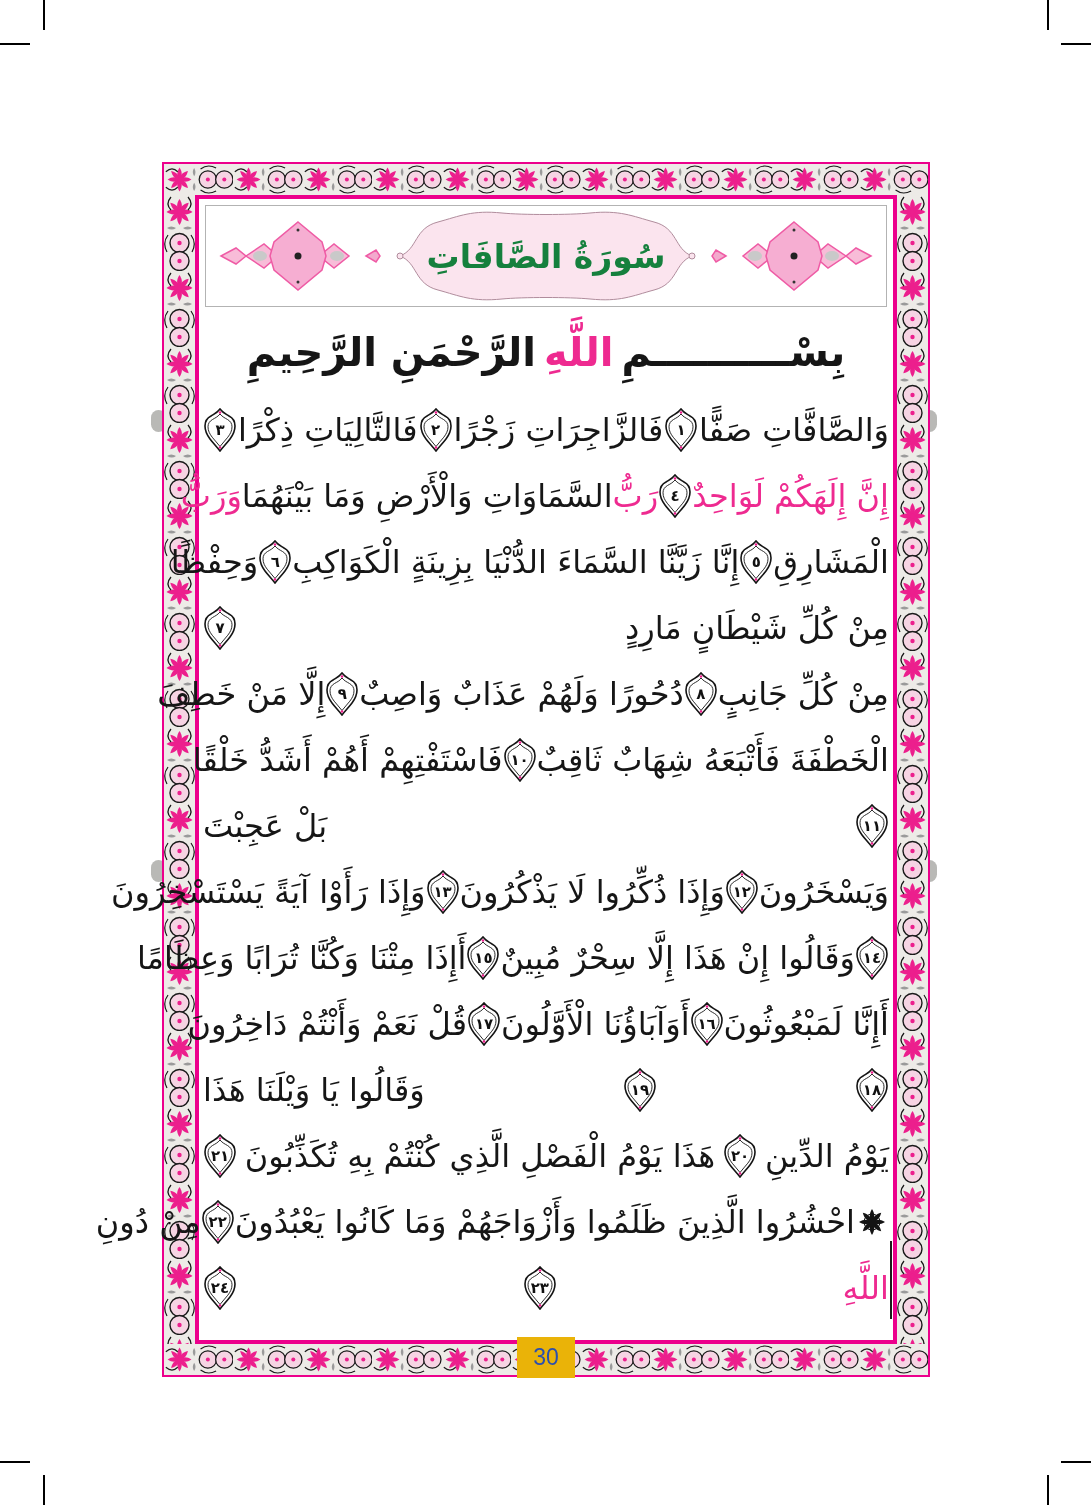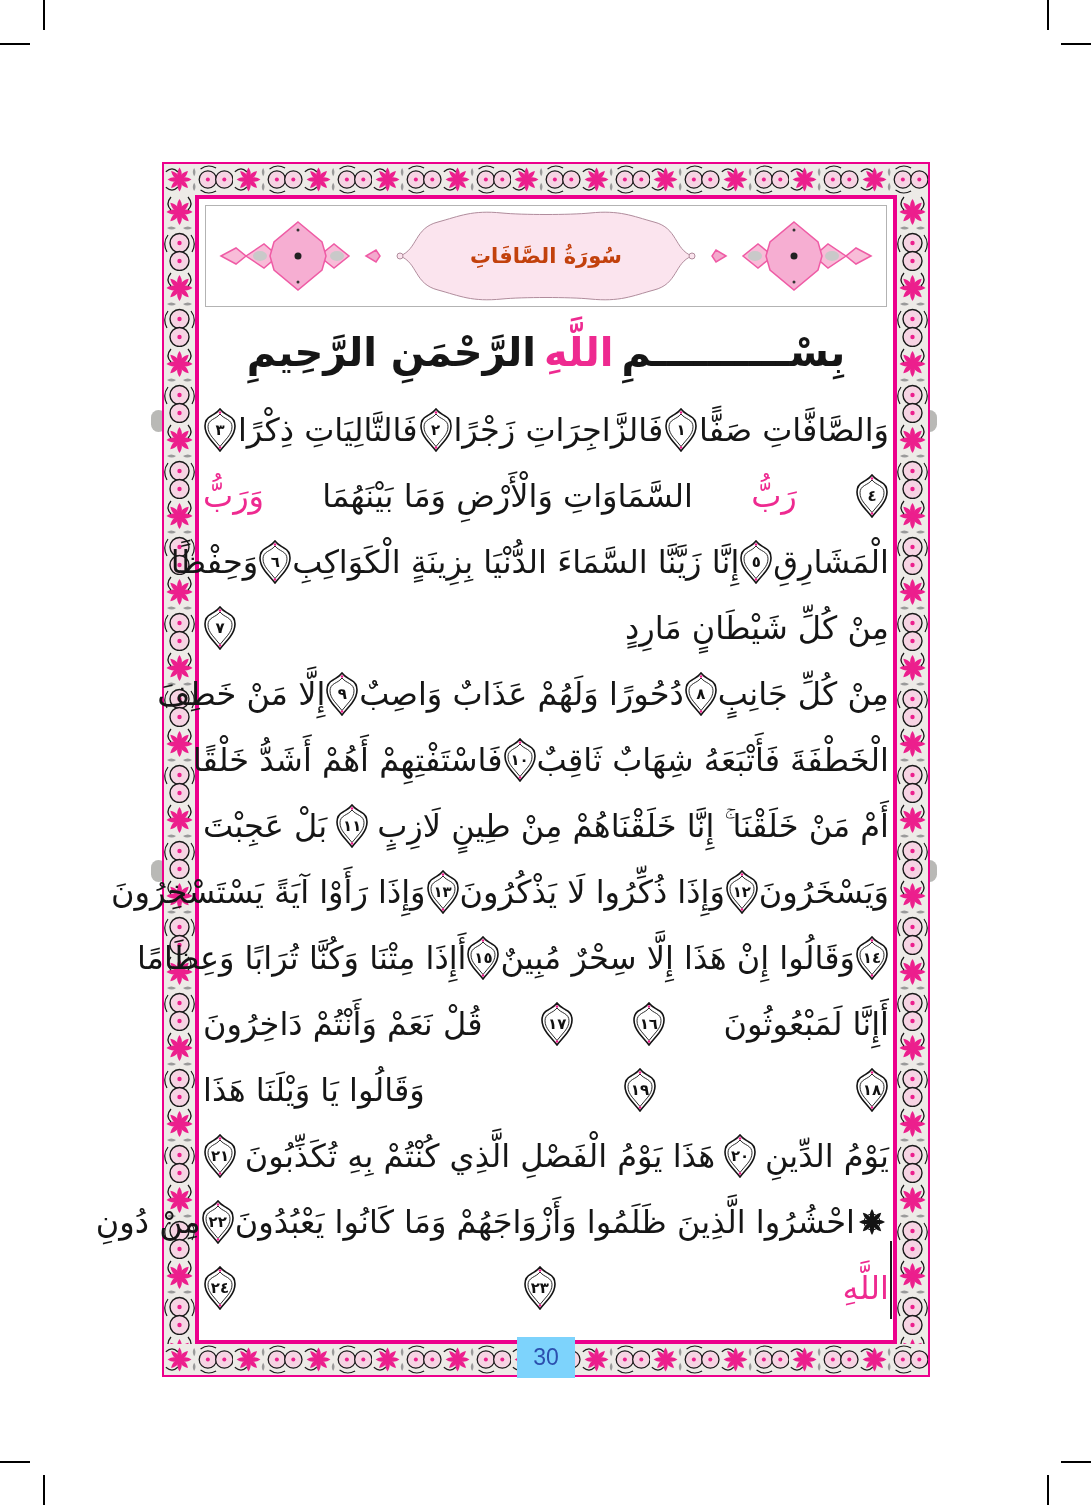--- a/index.html
+++ b/index.html
@@ -33,21 +33,21 @@
 
   
   .title-box{position:relative;margin:6px 6px 0 6px;height:102px;
              border:1px solid #b3b3b3;background:#fff;
              display:flex;align-items:center;justify-content:space-between;
              padding:0 10px;box-sizing:border-box;}
   .cartouche-wrap{position:relative;width:300px;height:96px;flex:0 0 auto;}
   .cartouche-wrap svg{position:absolute;left:0;top:0;}
   .surah-title{position:absolute;left:0;top:0;width:100%;height:100%;
                display:flex;align-items:center;justify-content:center;
-               font-size:21px;font-weight:bold;color:#c2410c;direction:rtl;}
+               font-size:33px;font-weight:bold;color:#15803d;direction:rtl;}
 
   
   .bismillah{height:90px;display:flex;direction:rtl;align-items:center;
              justify-content:center;gap:8px;font-size:40px;color:#161616;
              font-weight:bold;}
   .bismillah .allah{color:#ee2a90;}
 
   
   .lines{padding:0 4px;}
   .qline{height:66px;display:flex;direction:rtl;align-items:center;
@@ -60,21 +60,21 @@
   .aya svg{position:absolute;left:0;top:0;}
   .aya .num{position:relative;font-size:15px;font-weight:bold;color:#111;z-index:1;}
   .hizb{display:inline-flex;align-items:center;flex:0 0 auto;}
 
   
   .hizb-rule{position:absolute;right:1px;top:1042px;width:2px;height:78px;
              background:#1c1c1c;}
 
   
   .pagenum-box{position:absolute;left:50%;bottom:-3px;transform:translateX(-50%);
-               width:58px;height:41px;background:#7dd3fc;z-index:5;
+               width:58px;height:41px;background:#eab308;z-index:5;
                display:flex;align-items:center;justify-content:center;}
   .pagenum{font-family:"Liberation Sans",sans-serif;font-size:23px;color:#2b4fae;}
 </style>
 </head>
 <body>
 
 <div class="crop v" style="left:43px;top:0;"></div>
 <div class="crop h" style="left:0;top:43px;"></div>
 <div class="crop v" style="left:1047px;top:0;"></div>
 <div class="crop h" style="left:1061px;top:43px;"></div>
@@ -1485,20 +1485,21 @@
             <svg width="34" height="44" viewBox="0 0 34 44">
     <path d="M17,1 C20,5 23,6 26,8 C30,10 32,13 32,18 C32,23 30,27 27,31 C24,35 20,39 17,43 C14,39 10,35 7,31 C4,27 2,23 2,18 C2,13 4,10 8,8 C11,6 14,5 17,1 Z" fill="#fff" stroke="#141414" stroke-width="1.6"></path>
     <path d="M17,6 C19.5,9 22,10 24.5,11.5 C27.5,13.3 29,15.5 29,18.8 C29,22.8 27.3,26 24.8,29.2 C22.3,32.4 19.3,35.5 17,38.5 C14.7,35.5 11.7,32.4 9.2,29.2 C6.7,26 5,22.8 5,18.8 C5,15.5 6.5,13.3 9.5,11.5 C12,10 14.5,9 17,6 Z" fill="none" stroke="#141414" stroke-width="0.9"></path>
     <circle cx="17" cy="4.5" r="1.3" fill="#ec1f8d"></circle>
     <circle cx="17" cy="39.5" r="1.3" fill="#ec1f8d"></circle>
   </svg>
             <span class="num">٣</span>
           </span>
         </div>
         <div class="qline">
+          <span class="seg pink">إِنَّ إِلَهَكُمْ لَوَاحِدٌ</span>
           <span class="aya">
             <svg width="34" height="44" viewBox="0 0 34 44">
     <path d="M17,1 C20,5 23,6 26,8 C30,10 32,13 32,18 C32,23 30,27 27,31 C24,35 20,39 17,43 C14,39 10,35 7,31 C4,27 2,23 2,18 C2,13 4,10 8,8 C11,6 14,5 17,1 Z" fill="#fff" stroke="#141414" stroke-width="1.6"></path>
     <path d="M17,6 C19.5,9 22,10 24.5,11.5 C27.5,13.3 29,15.5 29,18.8 C29,22.8 27.3,26 24.8,29.2 C22.3,32.4 19.3,35.5 17,38.5 C14.7,35.5 11.7,32.4 9.2,29.2 C6.7,26 5,22.8 5,18.8 C5,15.5 6.5,13.3 9.5,11.5 C12,10 14.5,9 17,6 Z" fill="none" stroke="#141414" stroke-width="0.9"></path>
     <circle cx="17" cy="4.5" r="1.3" fill="#ec1f8d"></circle>
     <circle cx="17" cy="39.5" r="1.3" fill="#ec1f8d"></circle>
   </svg>
             <span class="num">٤</span>
           </span>
           <span class="seg pink">رَبُّ</span>
@@ -1570,21 +1571,20 @@
     <path d="M17,1 C20,5 23,6 26,8 C30,10 32,13 32,18 C32,23 30,27 27,31 C24,35 20,39 17,43 C14,39 10,35 7,31 C4,27 2,23 2,18 C2,13 4,10 8,8 C11,6 14,5 17,1 Z" fill="#fff" stroke="#141414" stroke-width="1.6"></path>
     <path d="M17,6 C19.5,9 22,10 24.5,11.5 C27.5,13.3 29,15.5 29,18.8 C29,22.8 27.3,26 24.8,29.2 C22.3,32.4 19.3,35.5 17,38.5 C14.7,35.5 11.7,32.4 9.2,29.2 C6.7,26 5,22.8 5,18.8 C5,15.5 6.5,13.3 9.5,11.5 C12,10 14.5,9 17,6 Z" fill="none" stroke="#141414" stroke-width="0.9"></path>
     <circle cx="17" cy="4.5" r="1.3" fill="#ec1f8d"></circle>
     <circle cx="17" cy="39.5" r="1.3" fill="#ec1f8d"></circle>
   </svg>
             <span class="num">١٠</span>
           </span>
           <span class="seg ">فَاسْتَفْتِهِمْ أَهُمْ أَشَدُّ خَلْقًا</span>
         </div>
         <div class="qline">
-          <span class="seg ">أَمْ مَنْ خَلَقْنَا ۚ إِنَّا خَلَقْنَاهُمْ مِنْ طِينٍ لَازِبٍ</span>
           <span class="aya">
             <svg width="34" height="44" viewBox="0 0 34 44">
     <path d="M17,1 C20,5 23,6 26,8 C30,10 32,13 32,18 C32,23 30,27 27,31 C24,35 20,39 17,43 C14,39 10,35 7,31 C4,27 2,23 2,18 C2,13 4,10 8,8 C11,6 14,5 17,1 Z" fill="#fff" stroke="#141414" stroke-width="1.6"></path>
     <path d="M17,6 C19.5,9 22,10 24.5,11.5 C27.5,13.3 29,15.5 29,18.8 C29,22.8 27.3,26 24.8,29.2 C22.3,32.4 19.3,35.5 17,38.5 C14.7,35.5 11.7,32.4 9.2,29.2 C6.7,26 5,22.8 5,18.8 C5,15.5 6.5,13.3 9.5,11.5 C12,10 14.5,9 17,6 Z" fill="none" stroke="#141414" stroke-width="0.9"></path>
     <circle cx="17" cy="4.5" r="1.3" fill="#ec1f8d"></circle>
     <circle cx="17" cy="39.5" r="1.3" fill="#ec1f8d"></circle>
   </svg>
             <span class="num">١١</span>
           </span>
           <span class="seg ">بَلْ عَجِبْتَ</span>
@@ -1638,20 +1638,21 @@
           <span class="seg ">أَإِنَّا لَمَبْعُوثُونَ</span>
           <span class="aya">
             <svg width="34" height="44" viewBox="0 0 34 44">
     <path d="M17,1 C20,5 23,6 26,8 C30,10 32,13 32,18 C32,23 30,27 27,31 C24,35 20,39 17,43 C14,39 10,35 7,31 C4,27 2,23 2,18 C2,13 4,10 8,8 C11,6 14,5 17,1 Z" fill="#fff" stroke="#141414" stroke-width="1.6"></path>
     <path d="M17,6 C19.5,9 22,10 24.5,11.5 C27.5,13.3 29,15.5 29,18.8 C29,22.8 27.3,26 24.8,29.2 C22.3,32.4 19.3,35.5 17,38.5 C14.7,35.5 11.7,32.4 9.2,29.2 C6.7,26 5,22.8 5,18.8 C5,15.5 6.5,13.3 9.5,11.5 C12,10 14.5,9 17,6 Z" fill="none" stroke="#141414" stroke-width="0.9"></path>
     <circle cx="17" cy="4.5" r="1.3" fill="#ec1f8d"></circle>
     <circle cx="17" cy="39.5" r="1.3" fill="#ec1f8d"></circle>
   </svg>
             <span class="num">١٦</span>
           </span>
+          <span class="seg ">أَوَآبَاؤُنَا الْأَوَّلُونَ</span>
           <span class="aya">
             <svg width="34" height="44" viewBox="0 0 34 44">
     <path d="M17,1 C20,5 23,6 26,8 C30,10 32,13 32,18 C32,23 30,27 27,31 C24,35 20,39 17,43 C14,39 10,35 7,31 C4,27 2,23 2,18 C2,13 4,10 8,8 C11,6 14,5 17,1 Z" fill="#fff" stroke="#141414" stroke-width="1.6"></path>
     <path d="M17,6 C19.5,9 22,10 24.5,11.5 C27.5,13.3 29,15.5 29,18.8 C29,22.8 27.3,26 24.8,29.2 C22.3,32.4 19.3,35.5 17,38.5 C14.7,35.5 11.7,32.4 9.2,29.2 C6.7,26 5,22.8 5,18.8 C5,15.5 6.5,13.3 9.5,11.5 C12,10 14.5,9 17,6 Z" fill="none" stroke="#141414" stroke-width="0.9"></path>
     <circle cx="17" cy="4.5" r="1.3" fill="#ec1f8d"></circle>
     <circle cx="17" cy="39.5" r="1.3" fill="#ec1f8d"></circle>
   </svg>
             <span class="num">١٧</span>
           </span>
           <span class="seg ">قُلْ نَعَمْ وَأَنْتُمْ دَاخِرُونَ</span>

